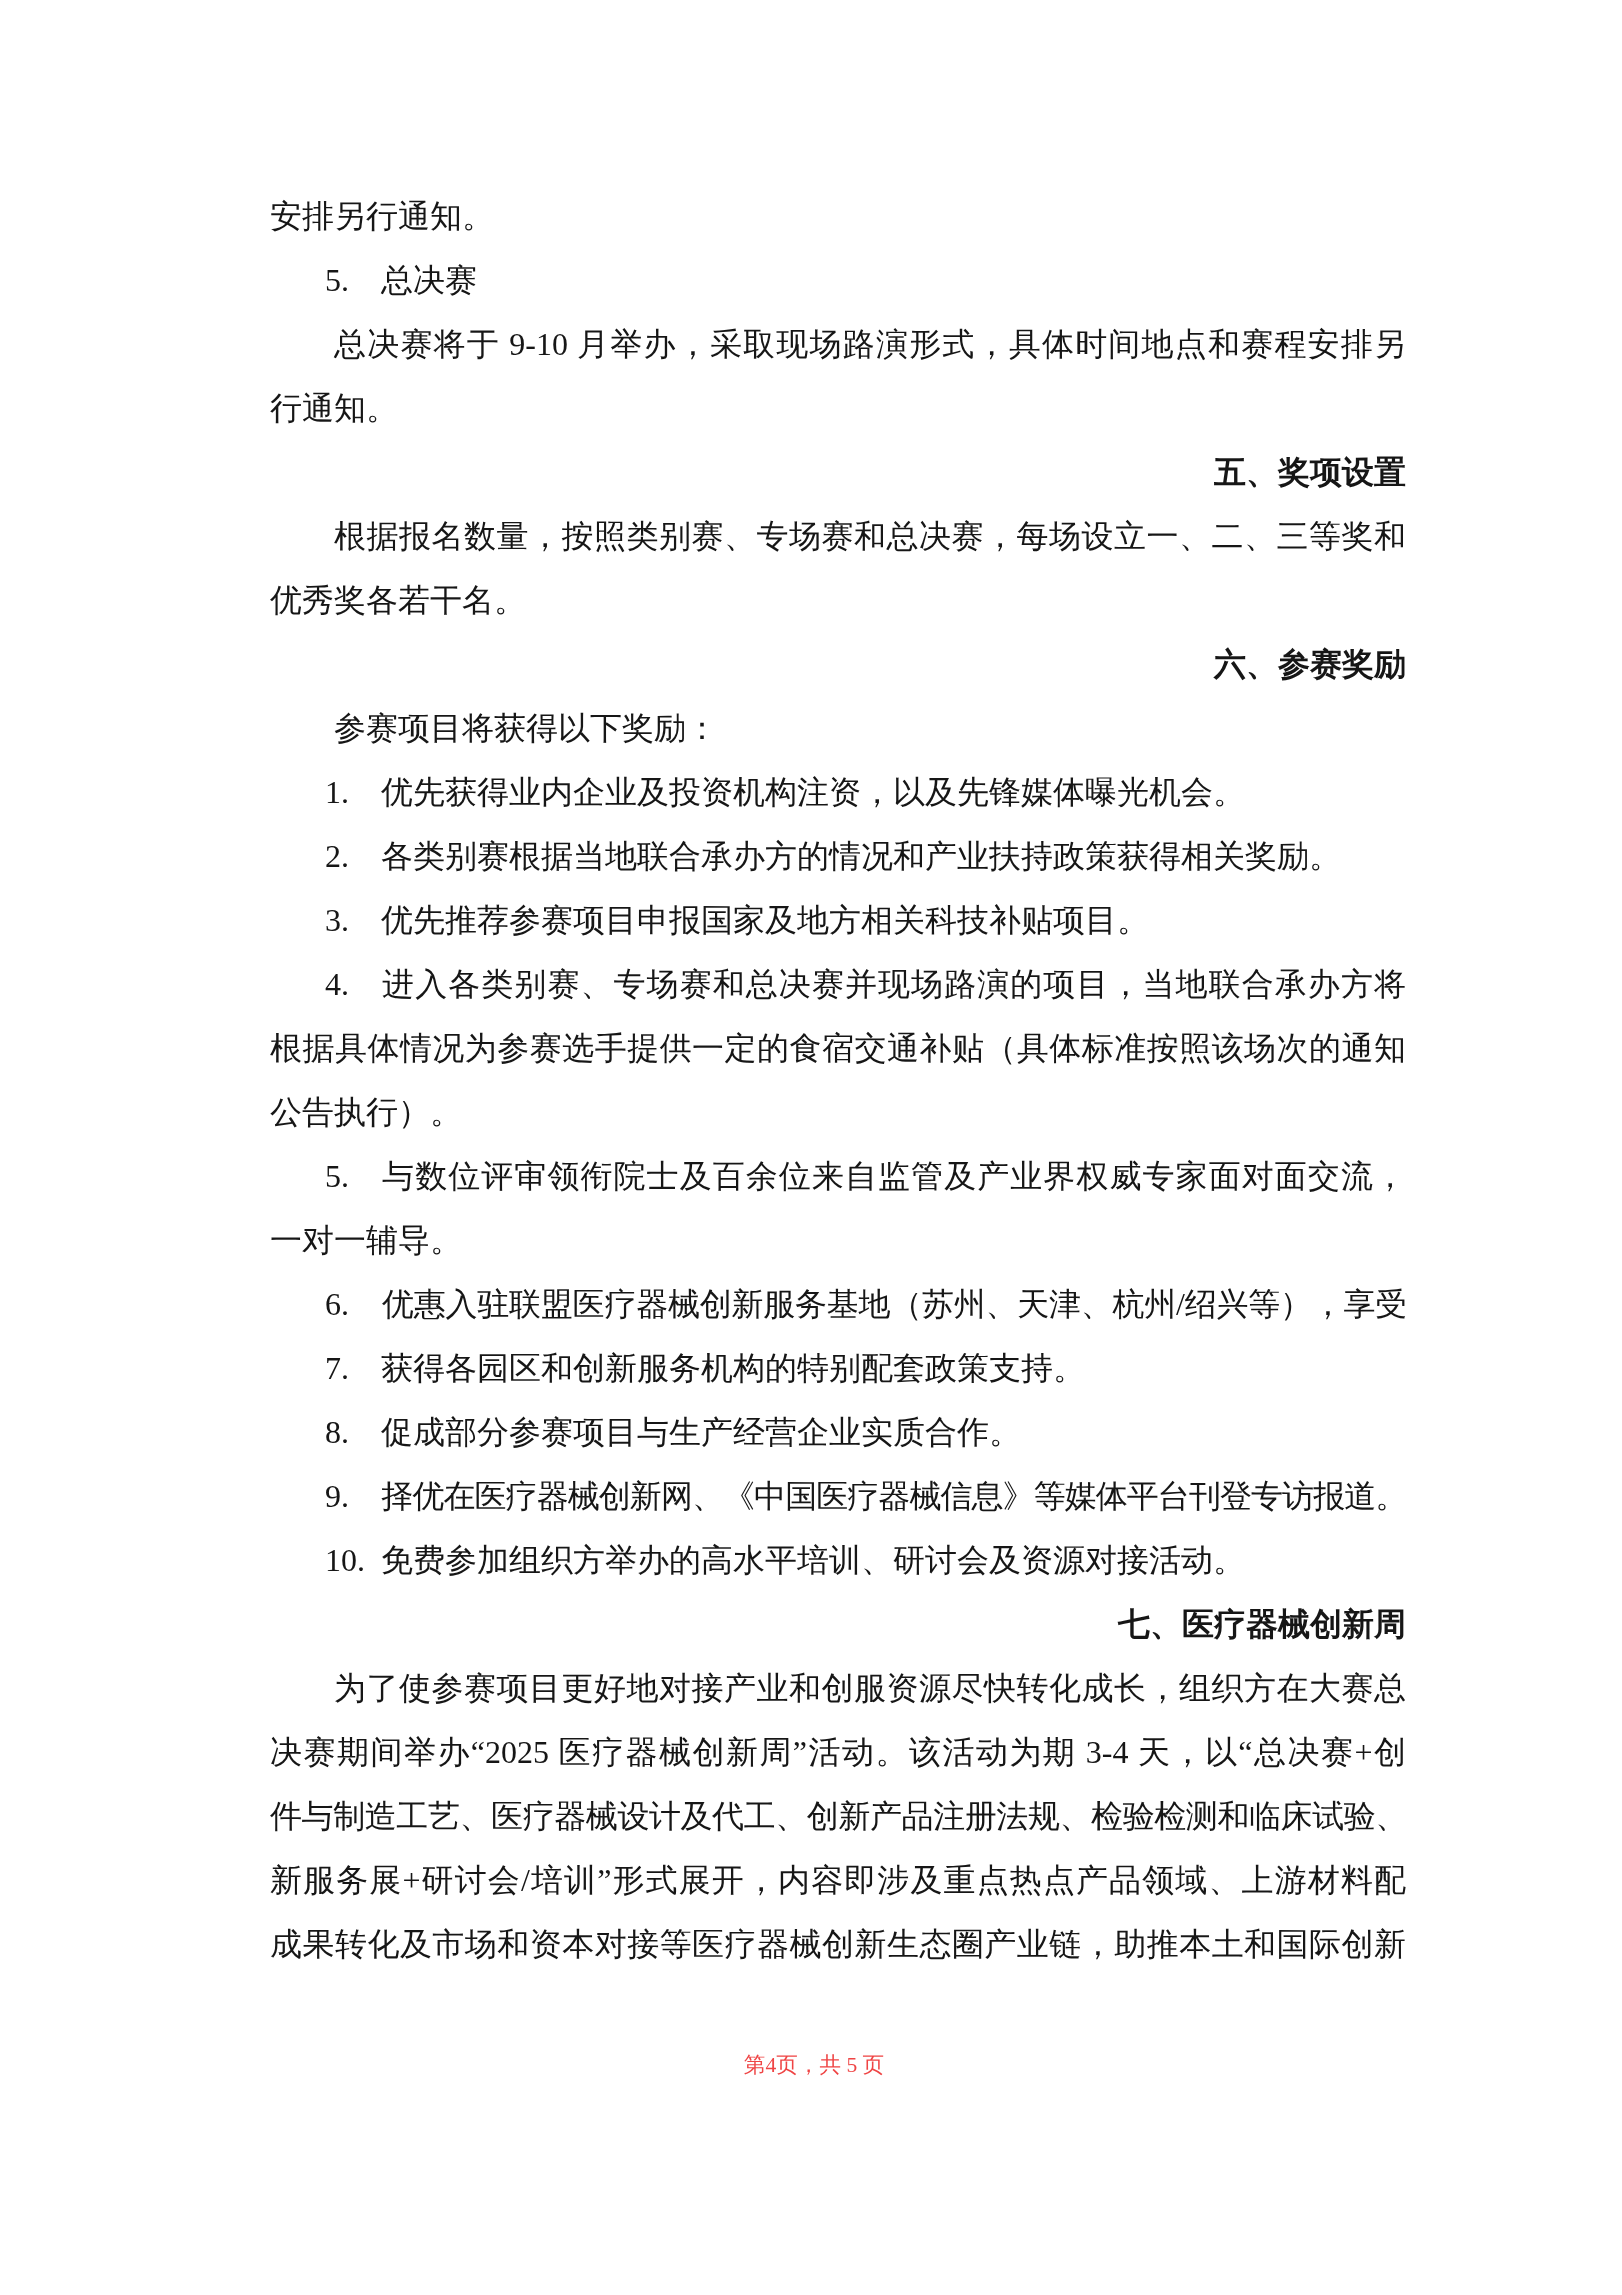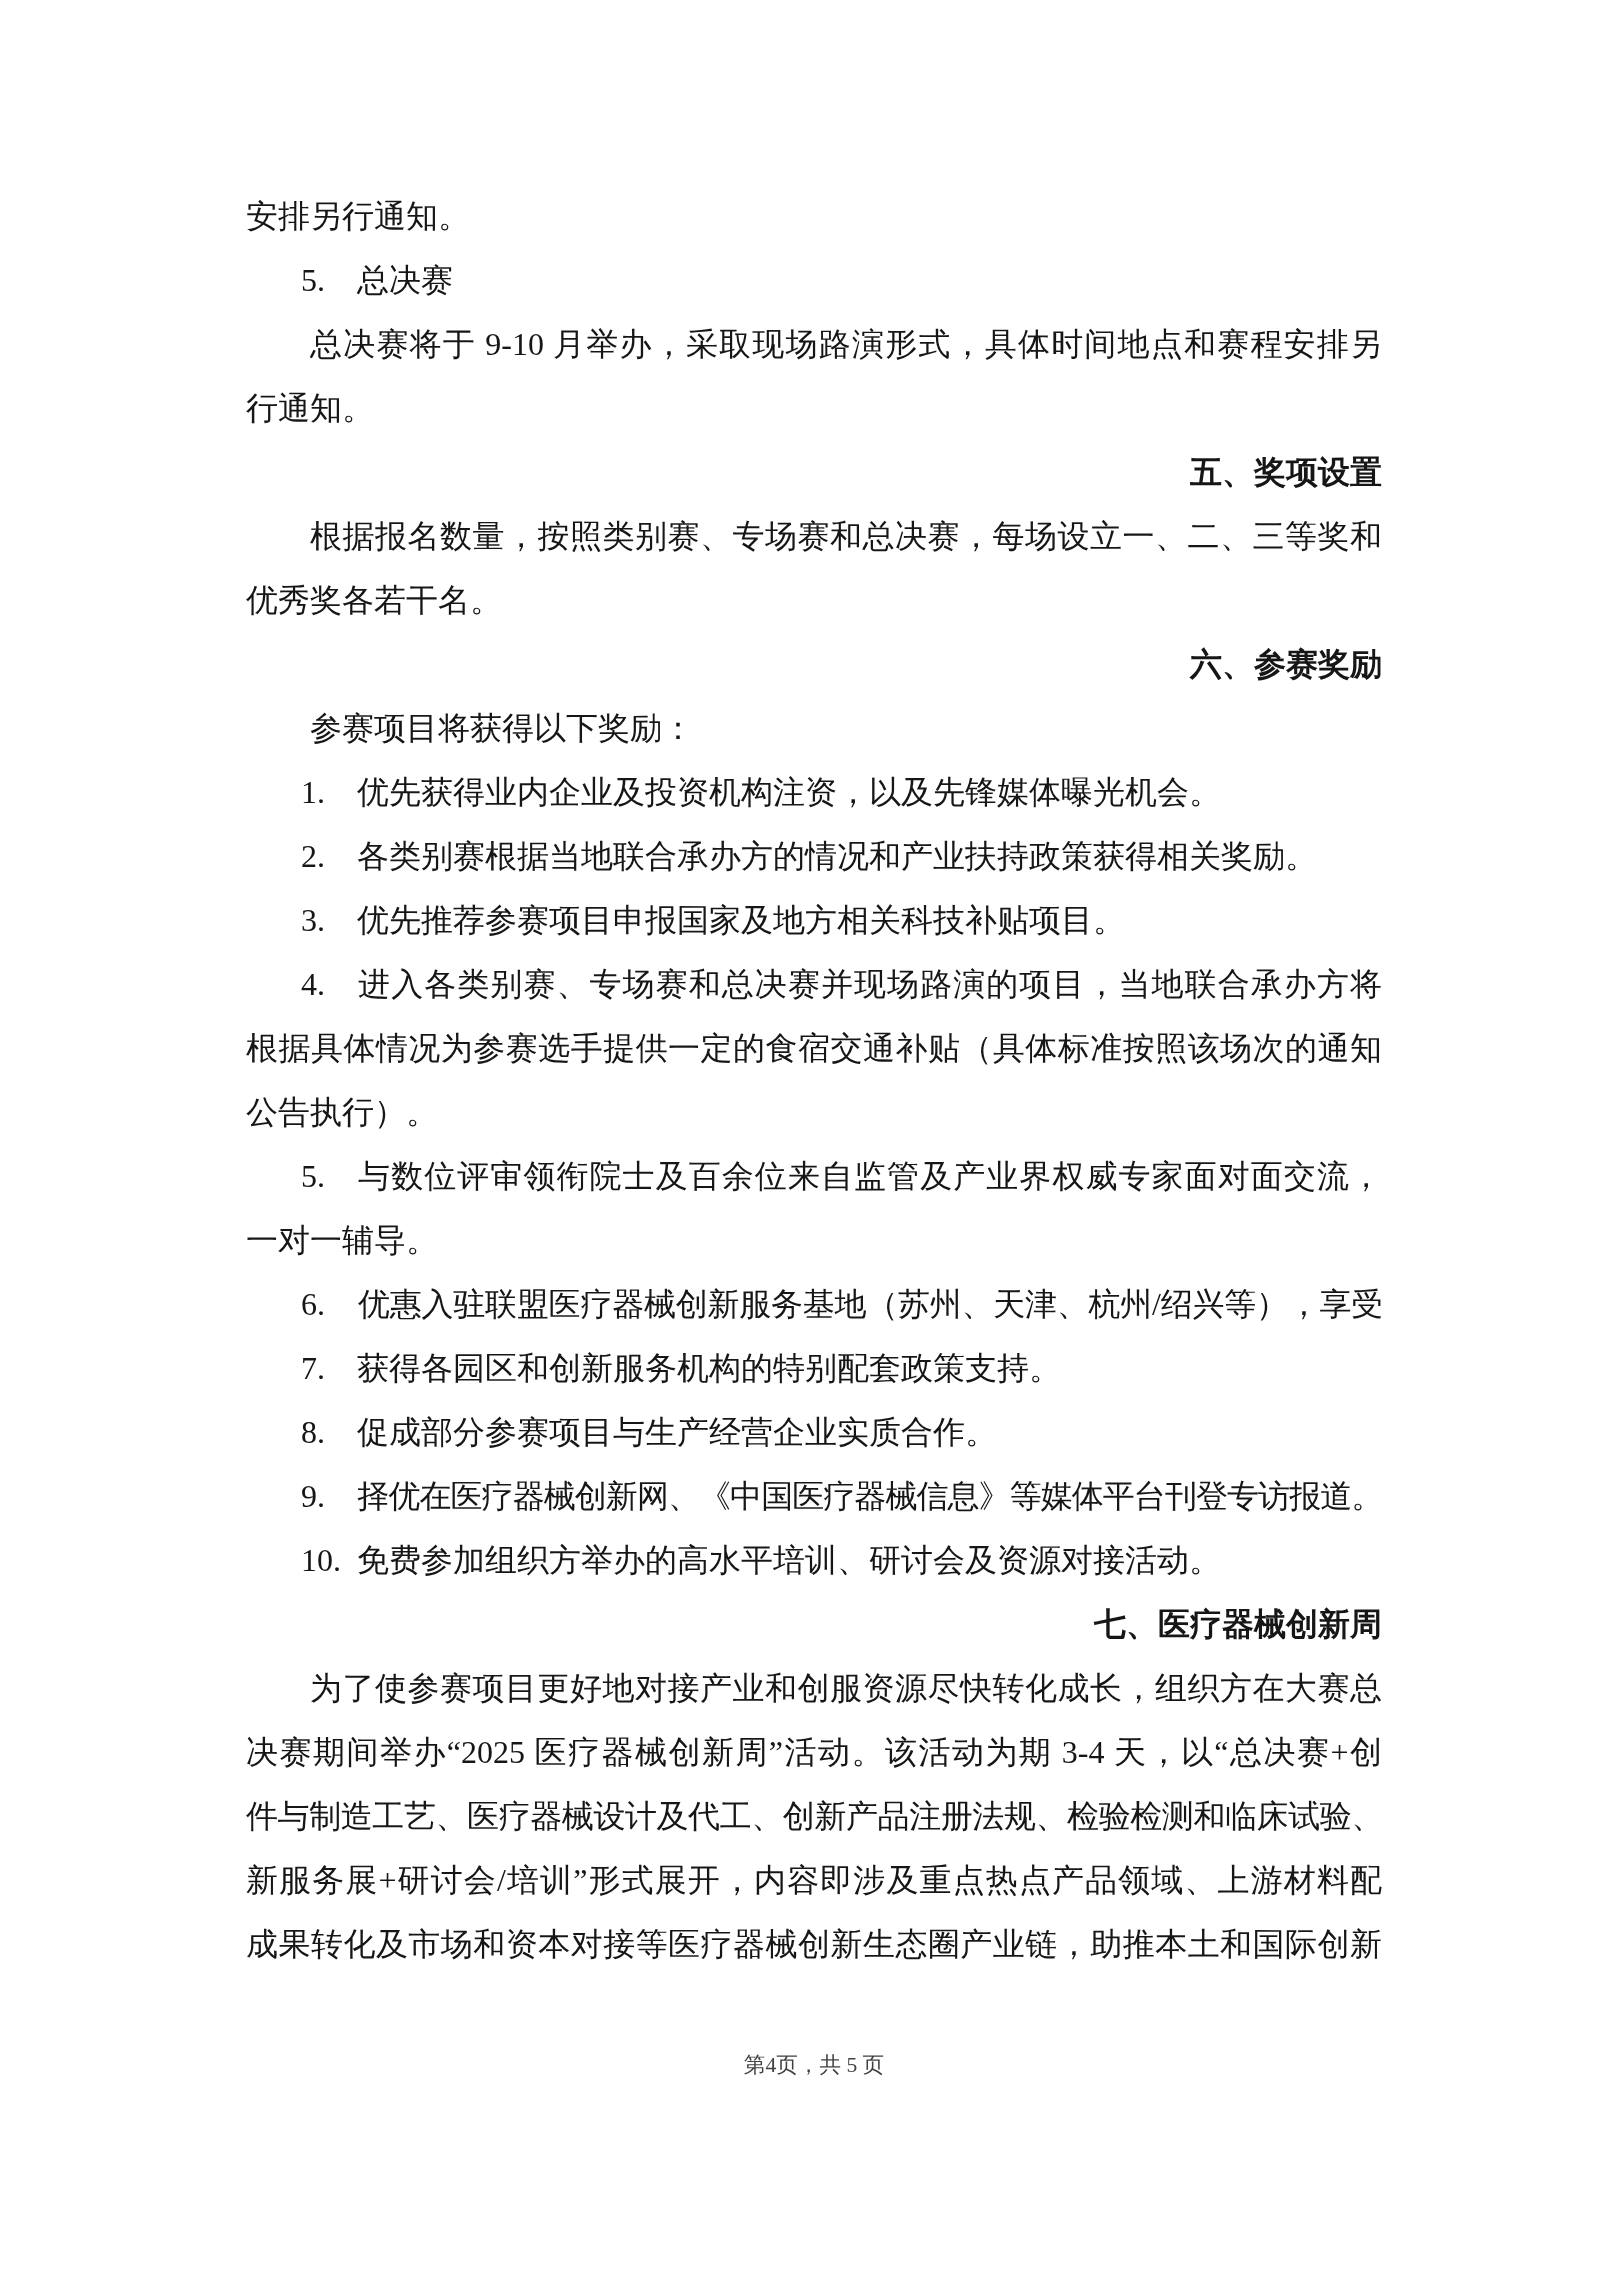--- a/index.html
+++ b/index.html
@@ -19,20 +19,21 @@
     width: 1136px;
   }
   .line {
     box-sizing: border-box;
     width: 100%;
     height: 64px;
     line-height: 64px;
     font-size: 32px;
     white-space: nowrap;
     text-align: left;
+    margin-left: 24px;
   }
   .line.fill { text-align-last: justify; }
   .line.tight { letter-spacing: -1.3px; }
   .line.para { text-indent: 64px; }
   .line.heading {
     text-indent: 64px;
     font-family: "Liberation Sans", "DejaVu Sans", sans-serif;
     font-weight: 600;
     text-align: right;
   }
@@ -44,21 +45,21 @@
     letter-spacing: 0;
   }
   .footer {
     position: absolute;
     left: 246px;
     top: 2049px;
     width: 1136px;
     text-align: center;
     font-size: 21.6px;
     line-height: 33px;
-    color: #404040;
+    color: #ef4444;
   }
 </style>
 </head>
 <body>
 
 <div class="doc">
   <div class="text-block">
       <div class="line body">安排另行通知。</div>
       <div class="line item"><span class="num">5.</span><span>总决赛</span></div>
       <div class="line para fill">总决赛将于 9-10 月举办，采取现场路演形式，具体时间地点和赛程安排另</div>

